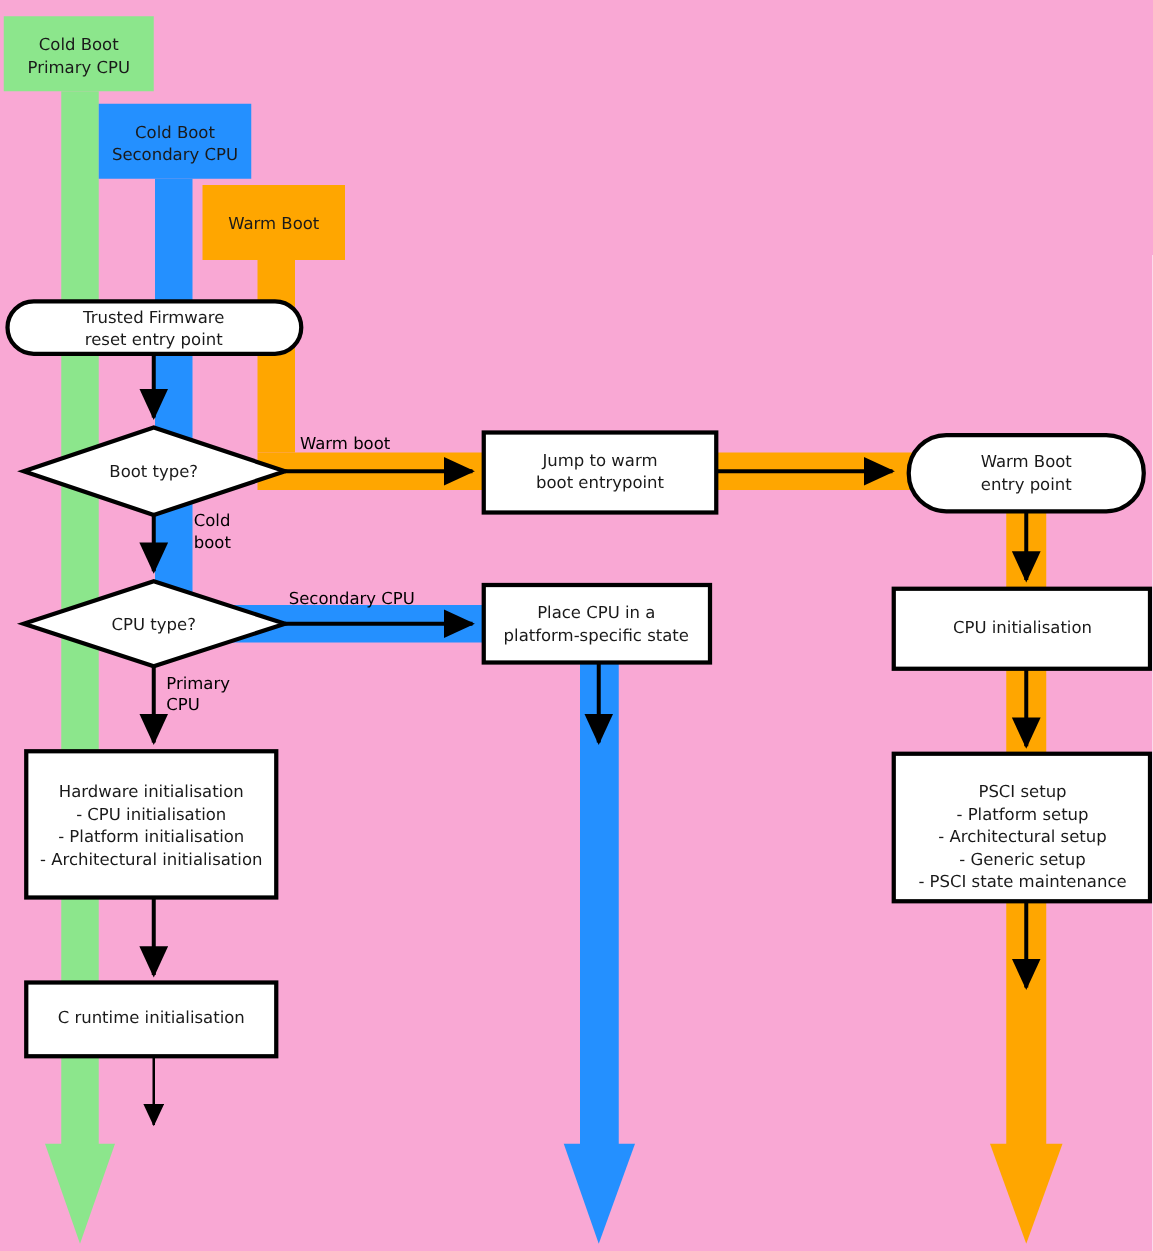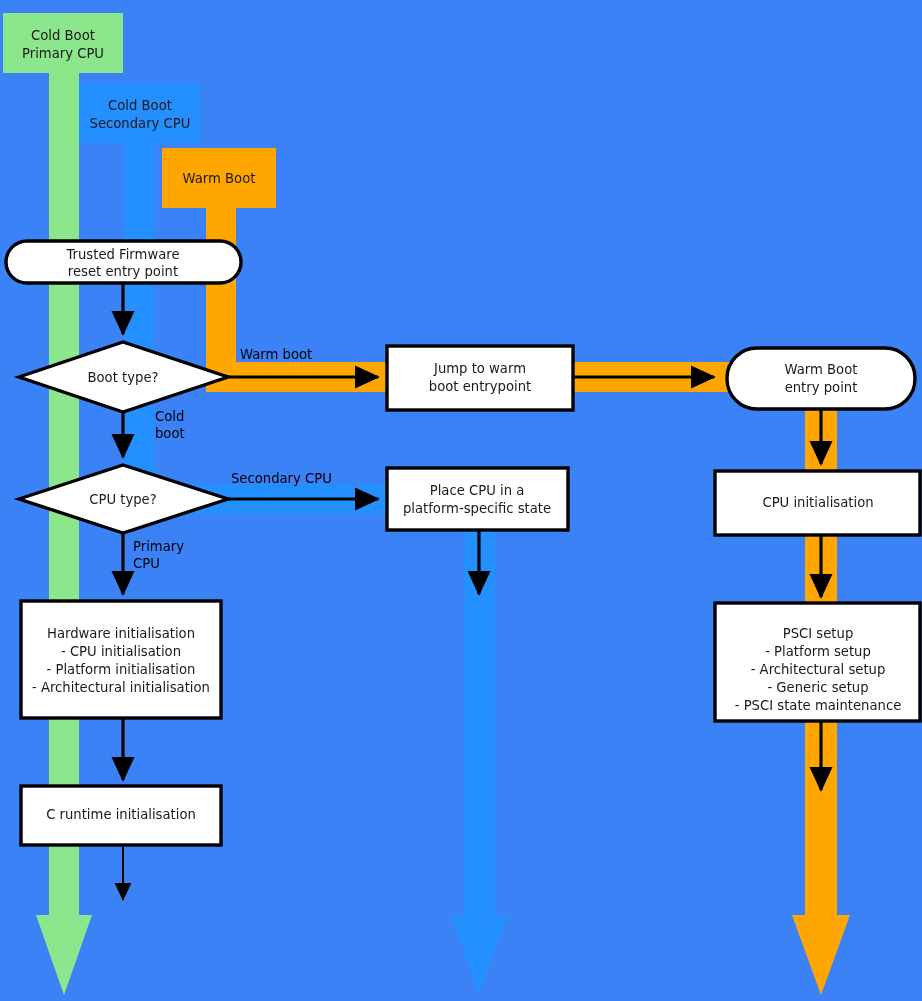--- a/index.html
+++ b/index.html
@@ -7,21 +7,21 @@
     padding: 0;
     background: #ffffff;
   }
   body {
     font-family: "DejaVu Sans", sans-serif;
   }
   #canvas {
     position: relative;
     width: 922px;
     height: 1001px;
-    background: #3b82f6;
+    background: #f9a8d4;
     overflow: hidden;
   }
   #canvas svg {
     position: absolute;
     top: 0;
     left: 0;
   }
   .node-text {
     font-family: "DejaVu Sans", sans-serif;
     font-size: 13.2px;

